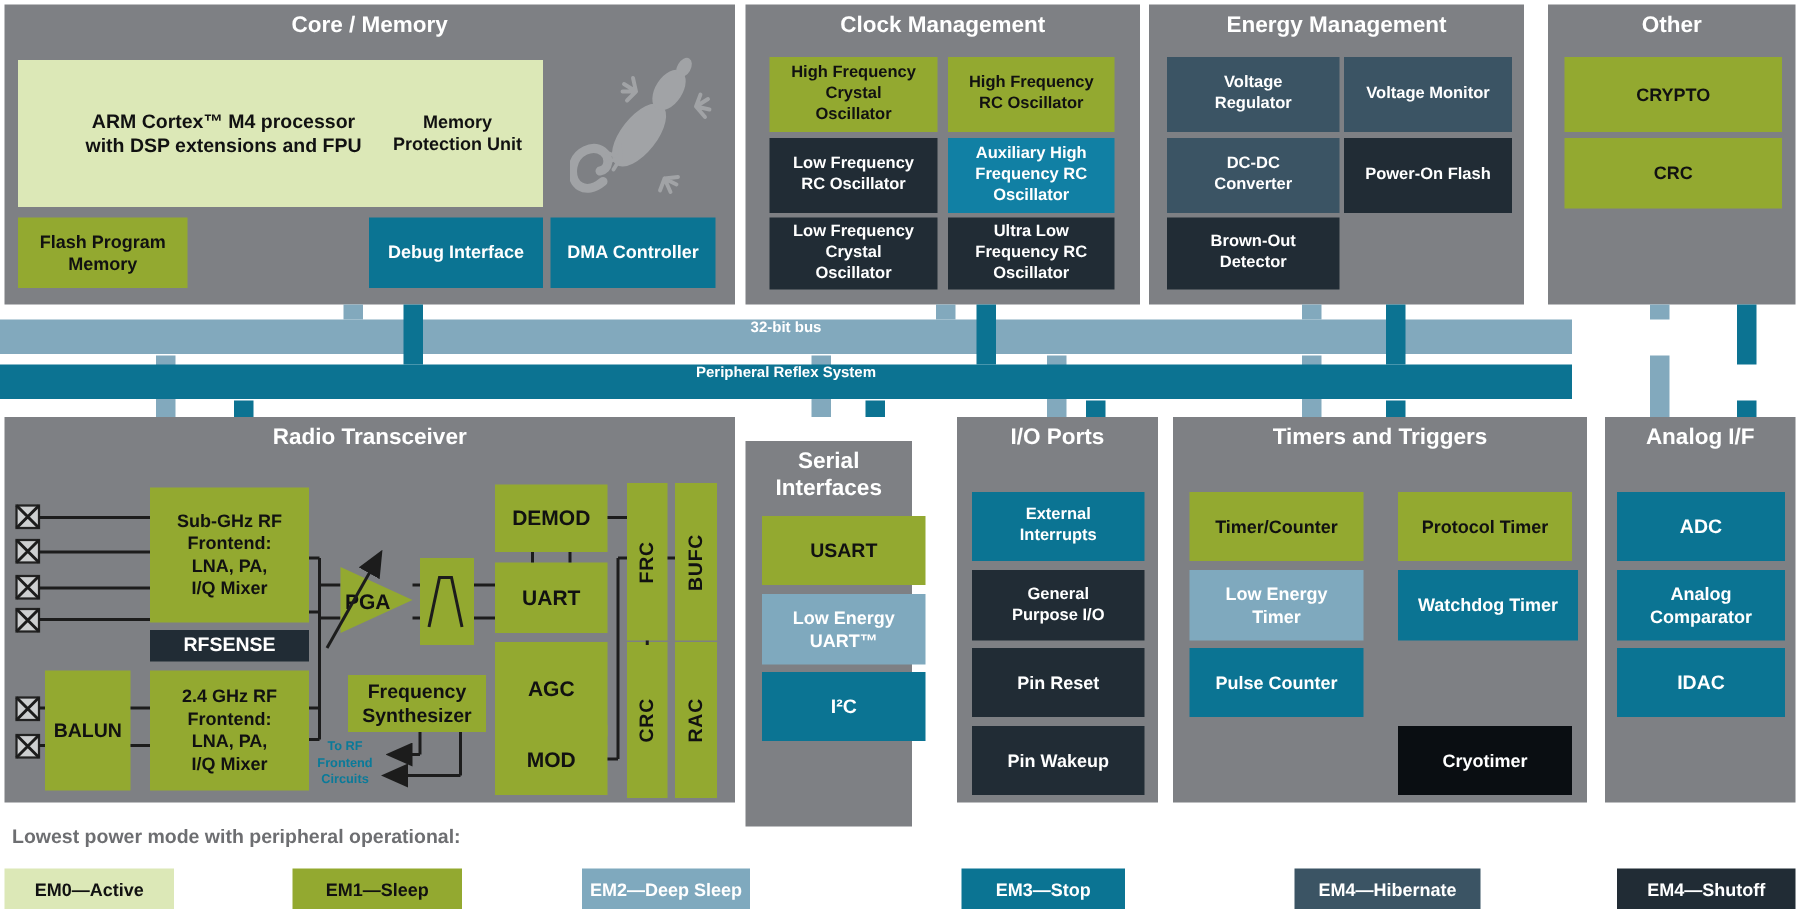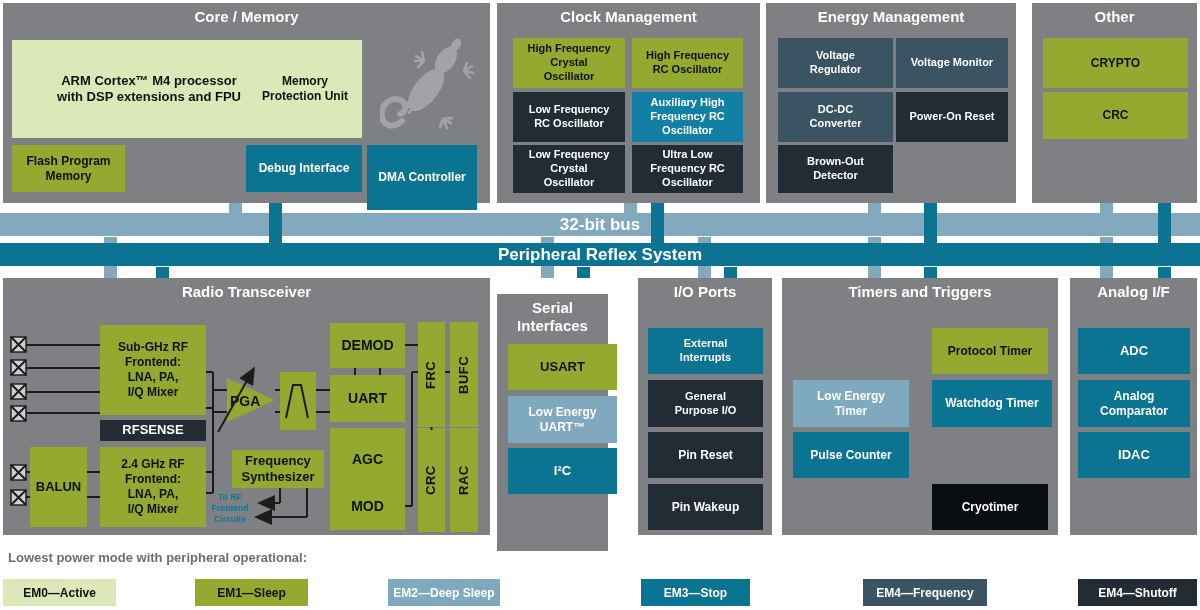--- a/index.html
+++ b/index.html
@@ -15,22 +15,22 @@
   .fs12{font-size:12px}.fs13{font-size:13px}.fs14{font-size:14px}
   .em0{background:#dce8b7;color:#111}
   .em1{background:#93a930;color:#111}
   .em2{background:#7fa9be;color:#fff}
   .em3{background:#0b7493;color:#fff}
   .em3l{background:#1180a4;color:#fff}
   .em4h{background:#3b5464;color:#fff}
   .em4s{background:#212c35;color:#fff}
   .blk{background:#0a0e12;color:#fff}
   .vert{writing-mode:vertical-rl;transform:rotate(180deg);font-size:13px;letter-spacing:.5px}
-  .bus{position:absolute;left:0;width:1200px;display:flex;align-items:center;
-       justify-content:center;color:#fff;font-weight:bold;font-size:17px}
+  .bus{position:absolute;left:0;width:1048px;display:flex;
+       justify-content:center;color:#fff;font-weight:bold;font-size:10px}
   #bus32{top:213px;height:23px;background:#82a9bd;z-index:2}
   #prs{top:243px;height:23px;background:#0c7392;z-index:2}
   .stub{position:absolute;width:13px}
   .stub.light{background:#82a9bd;z-index:1}
   .stub.teal{background:#0c7392;z-index:3}
   .stub.t-top{top:203px;height:10px}
   .stub.t-deep{top:203px;height:40px}
   .stub.b-light{top:237px;height:41px}
   .stub.b-teal{top:267px;height:11px}
   .legend-heading{position:absolute;left:8px;top:550px;font-weight:bold;font-size:13px;color:#6d6e71}
@@ -60,21 +60,21 @@
         <path d="M44 28 l-8 -5 M44 28 l-9 0 M44 28 l-6 6 M44 28 l-2 -9"></path>
         <path d="M84 38 l8 -5 M84 38 l9 2 M84 38 l6 7 M84 38 l3 -8"></path>
         <path d="M34 72 l-9 -3 M34 72 l-9 3 M34 72 l-5 8 M34 72 l-1 -9"></path>
         <path d="M63 86 l8 4 M63 86 l9 -1 M63 86 l4 9 M63 86 l-3 8"></path>
       </g>
     </g>
   </svg>
   <div class="box em1 fs12" style="left:9px;top:142px;width:113px;height:47px">Flash Program
 Memory</div>
   <div class="box em3 fs12" style="left:243px;top:142px;width:116px;height:47px">Debug Interface</div>
-  <div class="box em3 fs12" style="left:364px;top:142px;width:110px;height:65px">DMA Controller</div>
+  <div class="box em3 fs12" style="left:364px;top:142px;width:110px;height:47px">DMA Controller</div>
 </div>
 
 <div class="section" style="left:497px;top:3px;width:263px;height:200px">
   <div class="section-title">Clock Management</div>
   <div class="box em1" style="left:16px;top:35px;width:112px;height:50px">High Frequency
 Crystal
 Oscillator</div>
   <div class="box em1" style="left:135px;top:35px;width:111px;height:50px">High Frequency
 RC Oscillator</div>
   <div class="box em4s" style="left:16px;top:89px;width:112px;height:50px">Low Frequency
@@ -90,21 +90,21 @@
 Oscillator</div>
 </div>
 
 <div class="section" style="left:766px;top:3px;width:250px;height:200px">
   <div class="section-title">Energy Management</div>
   <div class="box em4h" style="left:12px;top:35px;width:115px;height:50px">Voltage
 Regulator</div>
   <div class="box em4h" style="left:130px;top:35px;width:112px;height:50px">Voltage Monitor</div>
   <div class="box em4h" style="left:12px;top:89px;width:115px;height:50px">DC-DC
 Converter</div>
-  <div class="box em4s" style="left:130px;top:89px;width:112px;height:50px">Power-On Reset</div>
+  <div class="box em4s" style="left:130px;top:89px;width:112px;height:50px">Power-On Flash</div>
   <div class="box em4s" style="left:12px;top:142px;width:115px;height:48px">Brown-Out
 Detector</div>
 </div>
 
 <div class="section" style="left:1032px;top:3px;width:165px;height:200px">
   <div class="section-title">Other</div>
   <div class="box em1 fs12" style="left:11px;top:35px;width:145px;height:50px">CRYPTO</div>
   <div class="box em1 fs12" style="left:11px;top:89px;width:145px;height:47px">CRC</div>
 </div>
 
@@ -228,20 +228,21 @@
   <div class="box em3" style="left:10px;top:50px;width:115px;height:46px">External
 Interrupts</div>
   <div class="box em4s fs12" style="left:10px;top:154px;width:115px;height:46px">Pin Reset</div>
   <div class="box em4s" style="left:10px;top:102px;width:115px;height:47px">General
 Purpose I/O</div>
   <div class="box em4s fs12" style="left:10px;top:206px;width:115px;height:46px">Pin Wakeup</div>
 </div>
 
 <div class="section" style="left:782px;top:278px;width:276px;height:257px">
   <div class="section-title">Timers and Triggers</div>
+  <div class="box em1 fs12" style="left:11px;top:50px;width:116px;height:46px">Timer/Counter</div>
   <div class="box em1 fs12" style="left:150px;top:50px;width:116px;height:46px">Protocol Timer</div>
   <div class="box em2 fs12" style="left:11px;top:102px;width:116px;height:47px">Low Energy
 Timer</div>
   <div class="box em3 fs12" style="left:150px;top:102px;width:120px;height:47px">Watchdog Timer</div>
   <div class="box em3 fs12" style="left:11px;top:154px;width:116px;height:46px">Pulse Counter</div>
   <div class="box blk fs12" style="left:150px;top:206px;width:116px;height:46px">Cryotimer</div>
 </div>
 
 <div class="section" style="left:1070px;top:278px;width:127px;height:257px">
   <div class="section-title">Analog I/F</div>
@@ -249,14 +250,14 @@
   <div class="box em3 fs12" style="left:8px;top:102px;width:112px;height:47px">Analog
 Comparator</div>
   <div class="box em3 fs13" style="left:8px;top:154px;width:112px;height:46px">IDAC</div>
 </div>
 
 <div class="legend-heading">Lowest power mode with peripheral operational:</div>
 <div class="swatch em0" style="left:3px;width:113px">EM0—Active</div>
 <div class="swatch em1" style="left:195px;width:113px">EM1—Sleep</div>
 <div class="swatch em2" style="left:388px;width:112px">EM2—Deep Sleep</div>
 <div class="swatch em3" style="left:641px;width:109px">EM3—Stop</div>
-<div class="swatch em4h" style="left:863px;width:124px">EM4—Frequency</div>
+<div class="swatch em4h" style="left:863px;width:124px">EM4—Hibernate</div>
 <div class="swatch em4s" style="left:1078px;width:119px">EM4—Shutoff</div>
 
 </body></html>

